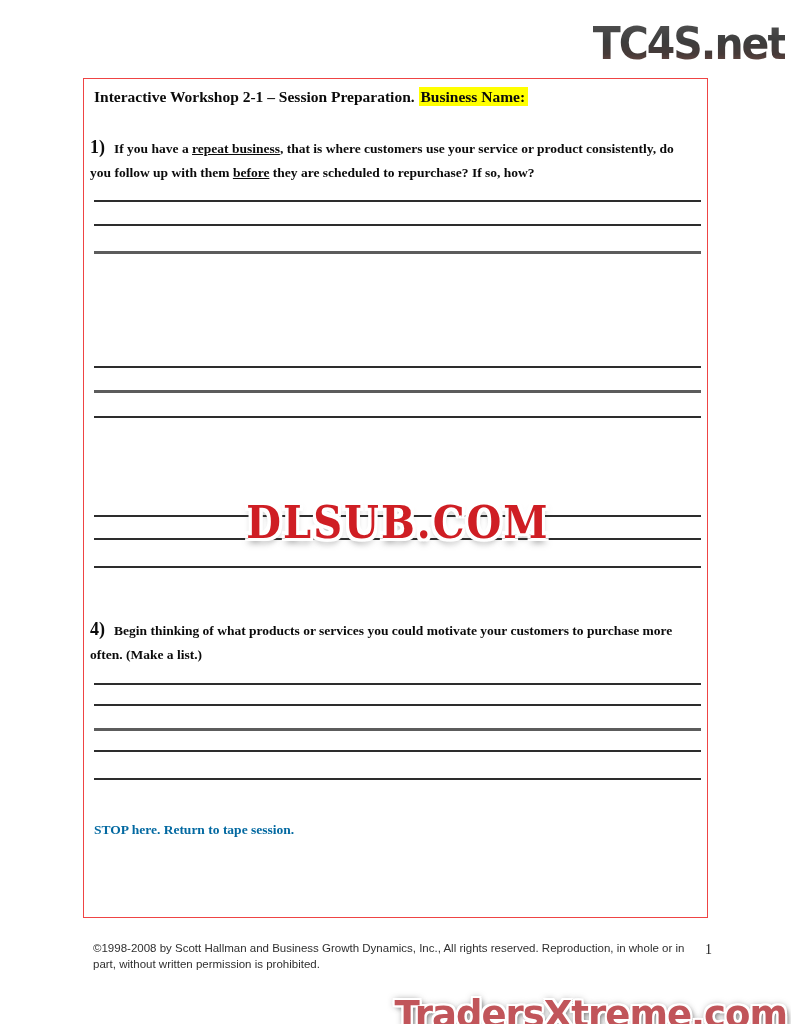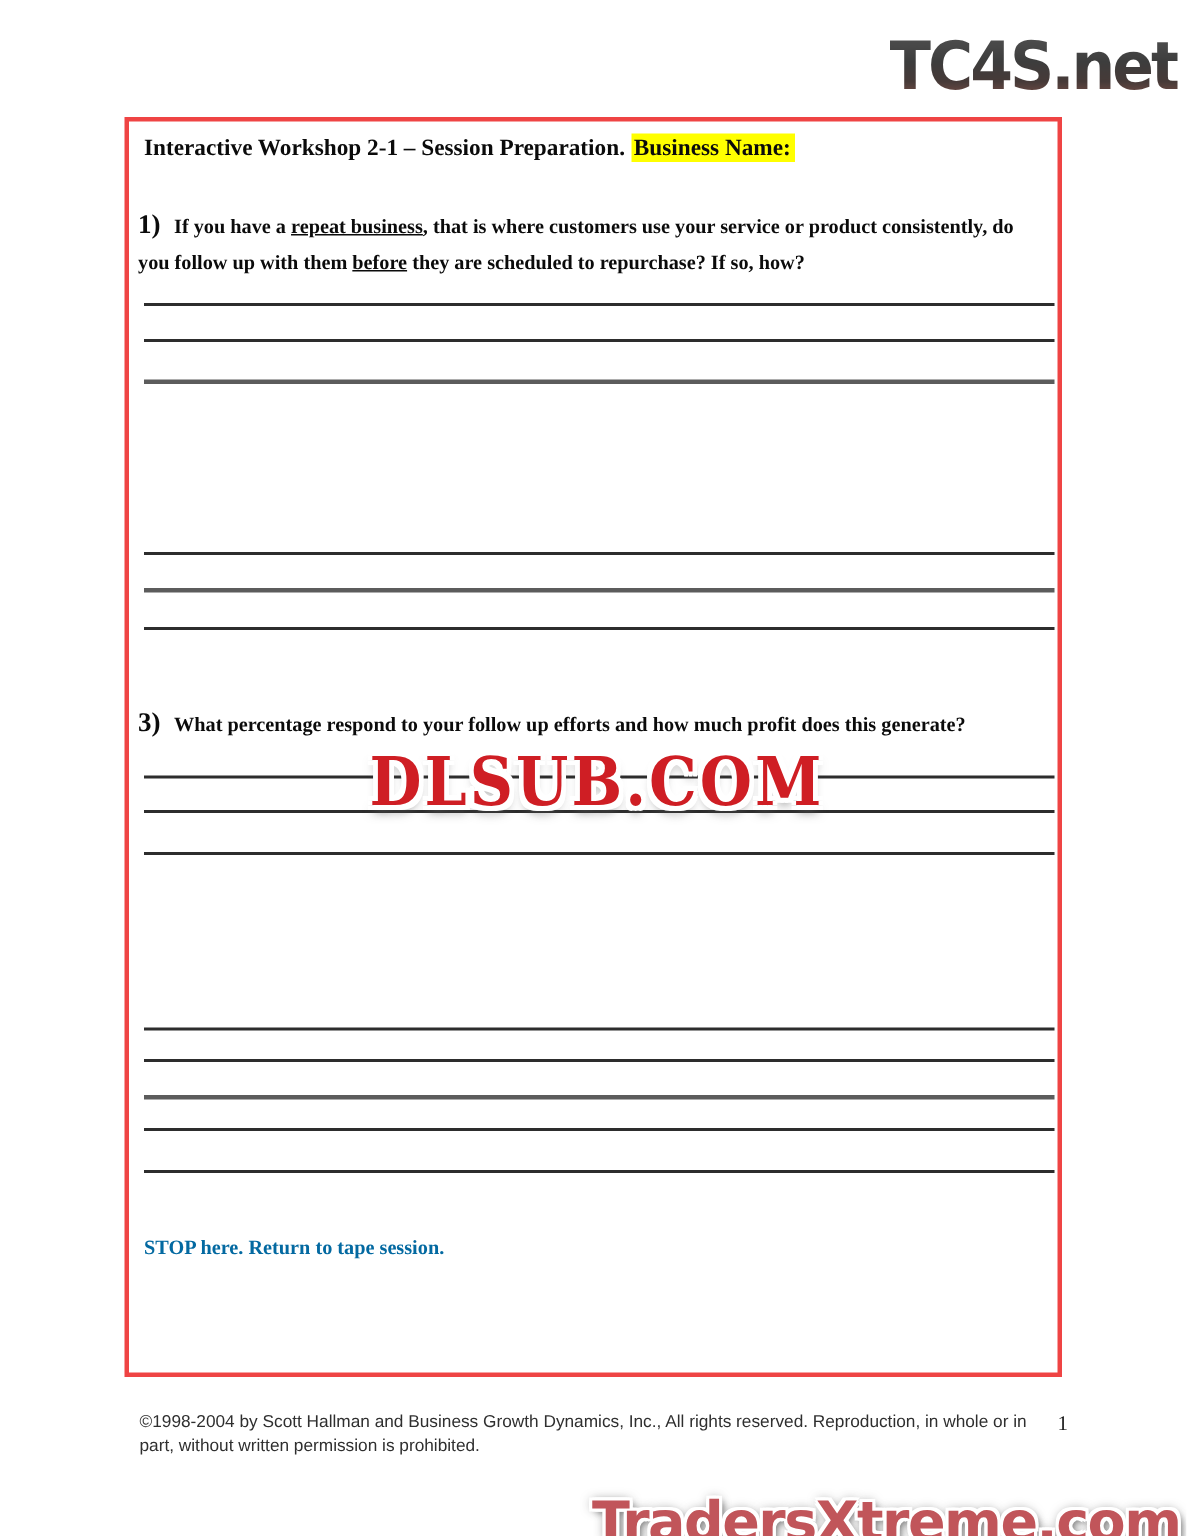--- a/index.html
+++ b/index.html
@@ -34,21 +34,21 @@
     -webkit-text-fill-color: transparent;
   }
 
   
   .sheet-box {
     position: absolute;
     left: 83px;
     top: 62px;
     width: 625px;
     height: 840px;
-    border: 3px solid #ef4444;
+    border: 1px solid #ef4444;
     background: #ffffff;
   }
 
   .sheet-title {
     position: absolute;
     left: 10px;
     top: 9px;
     font-size: 15.5px;
     font-weight: bold;
     color: #0b0b0b;
@@ -169,37 +169,37 @@
       <span class="qnum">1)</span><span>If you have a </span><span class="u">repeat business</span><span>, that is where customers use your service or product consistently, do you follow up with them </span><span class="u">before</span><span> they are scheduled to repurchase?  If so, how?</span>
     </div>
     <div class="aline" style="top:121px"></div>
     <div class="aline" style="top:145px"></div>
     <div class="aline thick" style="top:172px"></div>
 
     <div class="aline" style="top:287px"></div>
     <div class="aline thick" style="top:311px"></div>
     <div class="aline" style="top:337px"></div>
 
-    <div class="question" style="top:386px">
-      <span class="qnum">3)</span><span>What percentage respond to your follow up efforts and how much profit does this generate?</span>
-    </div>
     <div class="aline" style="top:436px"></div>
     <div class="aline" style="top:459px"></div>
     <div class="aline" style="top:487px"></div>
 
+    <div class="question" style="top:536px">
+      <span class="qnum">4)</span><span>Begin thinking of what products or services you could motivate your customers to purchase more often. (Make a list.)</span>
+    </div>
     <div class="aline" style="top:604px"></div>
     <div class="aline" style="top:625px"></div>
     <div class="aline thick" style="top:649px"></div>
     <div class="aline" style="top:671px"></div>
     <div class="aline" style="top:699px"></div>
 
     <div class="stop-note" style="top:743px">STOP here.  Return to tape session.</div>
   </div>
 
   <div class="watermark">DLSUB.COM</div>
 
-  <div class="footer-copy">©1998-2004 by Scott Hallman and Business Growth Dynamics, Inc., All rights reserved. Reproduction, in whole or in part, without written permission is prohibited.</div>
+  <div class="footer-copy">©1998-2008 by Scott Hallman and Business Growth Dynamics, Inc., All rights reserved. Reproduction, in whole or in part, without written permission is prohibited.</div>
 
   <div class="page-number">1</div>
 
   <div class="tx-logo">TradersXtreme.com</div>
 
 </div>
 
 </body></html>

